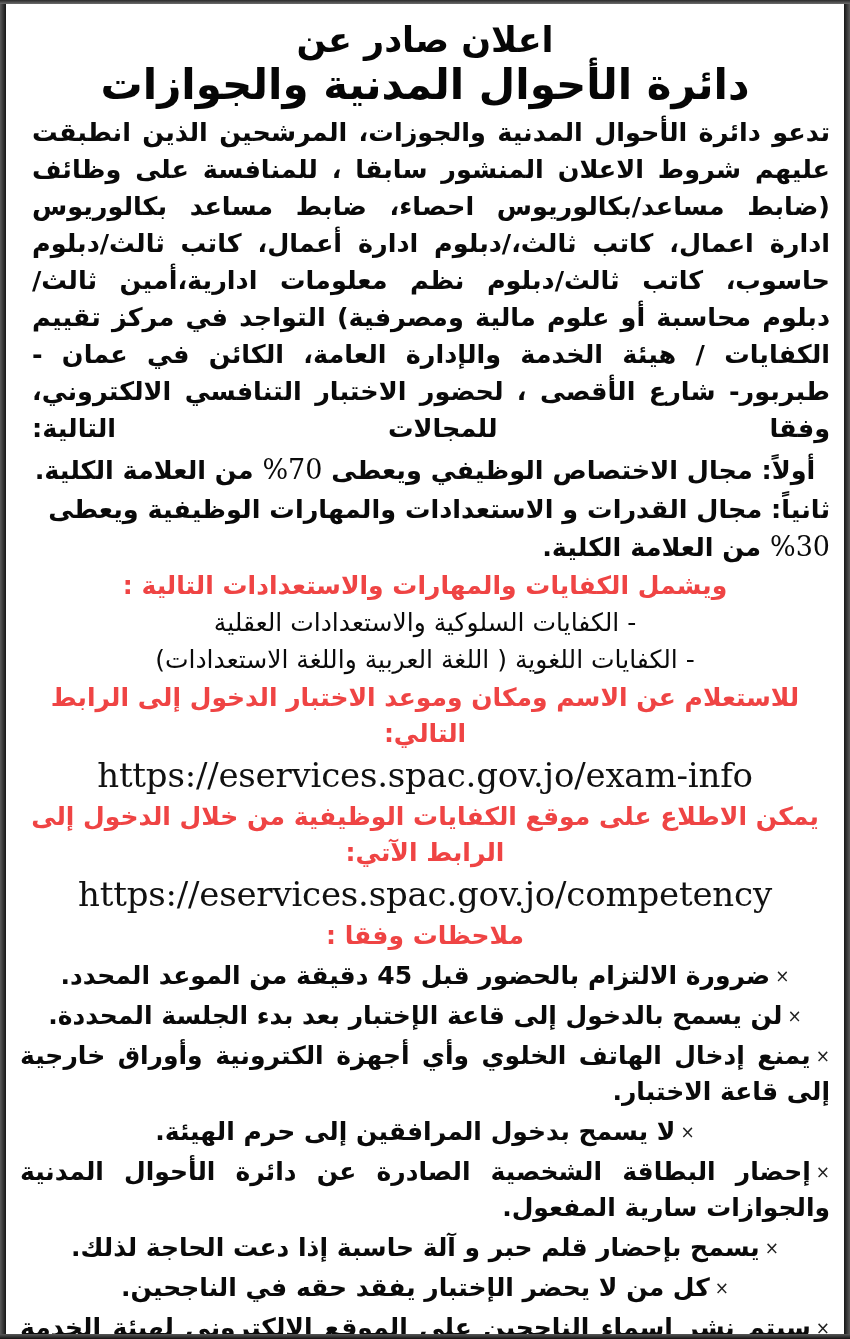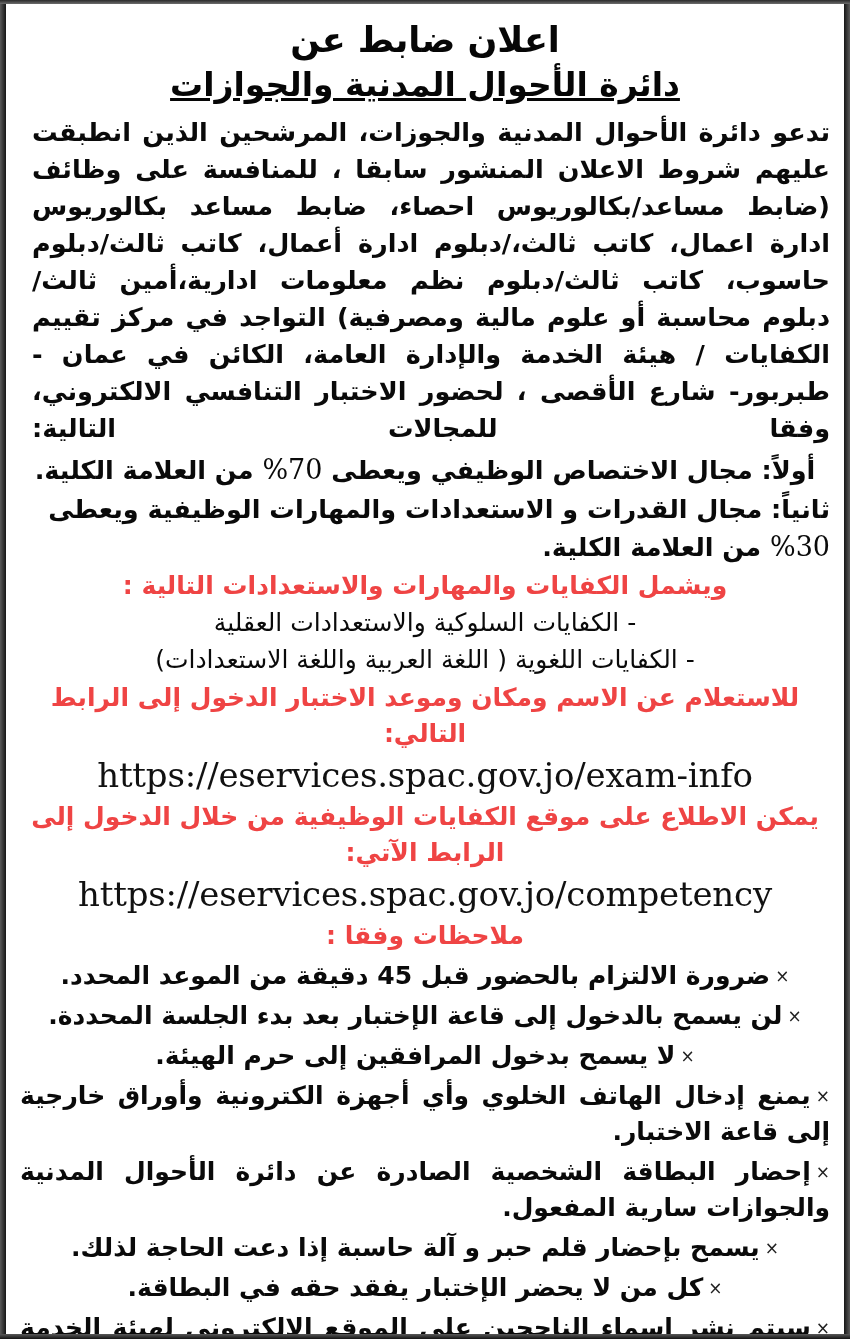--- a/index.html
+++ b/index.html
@@ -53,24 +53,23 @@
     font-weight: 700;
     color: #060606;
     letter-spacing: -0.5px;
   }
   .headline-line-1 {
     font-size: 35px;
     line-height: 44px;
     margin-top: 4px;
   }
   .headline-line-2 {
-    font-size: 33px;
+    font-size: 42px;
     line-height: 44px;
     margin-top: 1px;
-    text-decoration: underline;
   }
 
   
   .body-block {
     margin-top: 7px;
     font-size: 25.5px;
     line-height: 37px;
     font-weight: 700;
     color: #0a0a0a;
     text-align: justify;
@@ -166,21 +165,21 @@
 <div class="page">
 
   <div class="frame-left"></div>
   <div class="frame-right"></div>
   <div class="frame-top"></div>
   <div class="frame-bottom"></div>
 
   <div class="sheet">
 
     <div class="headline">
-      <div class="headline-line-1">اعلان ضابط عن</div>
+      <div class="headline-line-1">اعلان صادر عن</div>
       <div class="headline-line-2">دائرة الأحوال المدنية والجوازات</div>
     </div>
 
     <div class="body-block">تدعو دائرة الأحوال المدنية والجوزات، المرشحين الذين انطبقت عليهم شروط الاعلان المنشور سابقا ، للمنافسة على وظائف (ضابط مساعد/بكالوريوس احصاء، ضابط مساعد بكالوريوس ادارة اعمال، كاتب ثالث،/دبلوم ادارة أعمال، كاتب ثالث/دبلوم حاسوب، كاتب ثالث/دبلوم نظم معلومات ادارية،أمين ثالث/ دبلوم محاسبة أو علوم مالية ومصرفية) التواجد في مركز تقييم الكفايات / هيئة الخدمة والإدارة العامة، الكائن في  عمان - طبربور- شارع الأقصى ، لحضور الاختبار التنافسي الالكتروني، وفقا للمجالات التالية:</div>
 
     <div class="line line-center mt4">
       <span>أولاً: مجال الاختصاص الوظيفي ويعطى </span><span class="num">70%</span><span> من العلامة الكلية.</span>
     </div>
 
     <div class="line line-right mt2">
@@ -201,38 +200,38 @@
     <div class="notes-title mt2">ملاحظات وفقا :</div>
 
     <div class="note-item center">
       <span class="note-mark">×</span><span>ضرورة الالتزام بالحضور قبل 45 دقيقة من الموعد المحدد.</span>
     </div>
 
     <div class="note-item center">
       <span class="note-mark">×</span><span>لن يسمح بالدخول إلى قاعة الإختبار بعد بدء الجلسة المحددة.</span>
     </div>
 
-    <div class="note-item center">
-      <span class="note-mark">×</span><span>لا يسمح بدخول المرافقين إلى حرم الهيئة.</span>
-    </div>
-
     <div class="note-item justify">
       <span class="note-mark">×</span><span>يمنع إدخال الهاتف الخلوي وأي أجهزة الكترونية وأوراق خارجية إلى قاعة الاختبار.</span>
     </div>
 
+    <div class="note-item center">
+      <span class="note-mark">×</span><span>لا يسمح بدخول المرافقين إلى حرم الهيئة.</span>
+    </div>
+
     <div class="note-item justify">
       <span class="note-mark">×</span><span>إحضار البطاقة الشخصية الصادرة عن دائرة الأحوال المدنية والجوازات سارية المفعول.</span>
     </div>
 
     <div class="note-item center">
       <span class="note-mark">×</span><span>يسمح بإحضار قلم حبر و آلة حاسبة إذا دعت الحاجة لذلك.</span>
     </div>
 
     <div class="note-item center">
-      <span class="note-mark">×</span><span>كل من لا يحضر الإختبار يفقد حقه في البطاقة.</span>
+      <span class="note-mark">×</span><span>كل من لا يحضر الإختبار يفقد حقه في الناجحين.</span>
     </div>
 
     <div class="note-item justify">
       <span class="note-mark">×</span><span>سيتم نشر اسماء الناجحين على الموقع الالكتروني لهيئة الخدمة والادارة العامة</span>
     </div>
 
   </div>
 </div>
 
 </body></html>

